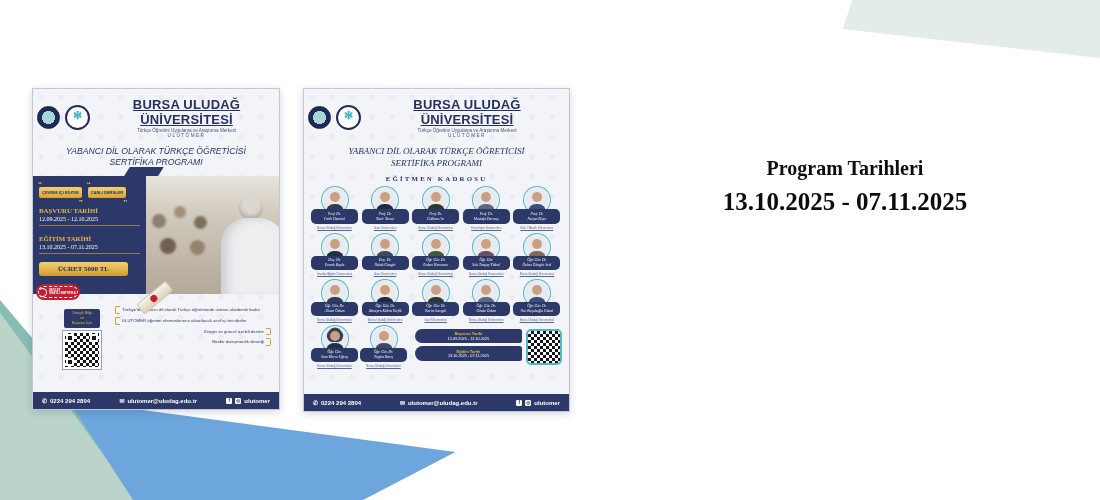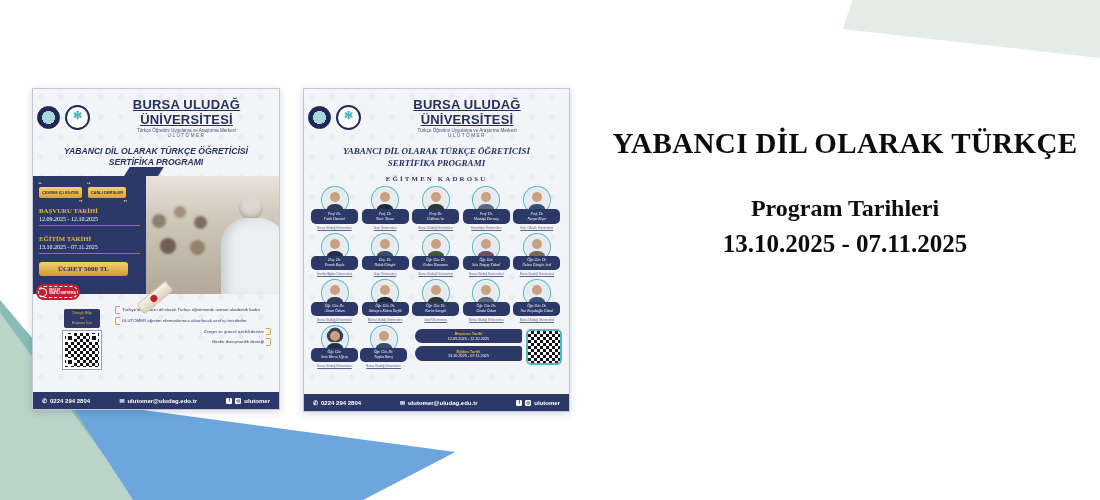--- a/index.html
+++ b/index.html
@@ -24,21 +24,21 @@
   #poster1{left:32px;width:246px;height:320px;}
   #poster2{left:303px;width:265px;height:322px;}
   .p-header{display:flex;align-items:center;justify-content:center;gap:5px;padding:8px 4px 2px;}
   .seal{width:21px;height:21px;border-radius:50%;flex:0 0 auto;}
   .seal-univ{background:radial-gradient(circle,#a9d6da 0 44%,#1e2a55 45% 100%);border:1px solid #16204a;}
   .seal-tomer{background:#fff;border:2px solid #1e2a55;color:#3fb0bf;font-size:11px;line-height:17px;text-align:center;font-weight:bold;}
   .p-univ{text-align:center;margin-left:3px;}
   .p-univ .u1{color:#24315e;font-weight:bold;font-size:13px;text-decoration:underline;letter-spacing:.2px;}
   .p-univ .u2{font-size:4.6px;color:#4a5578;margin-top:1px;}
   .p-univ .u3{font-size:4.6px;color:#4a5578;letter-spacing:1.5px;}
-  .p-title{text-align:center;color:#253264;font-weight:bold;font-style:italic;font-size:8.6px;line-height:1.3;margin-top:6px;}
+  .p-title{text-align:center;color:#253264;font-weight:normal;font-style:italic;font-size:8.6px;line-height:1.3;margin-top:6px;}
   #poster2 .p-title{font-family:"Liberation Serif",serif;font-size:9px;}
   
   .hero{position:relative;margin-top:8px;height:118px;display:flex;}
   .hero-tab{position:absolute;top:-9px;left:38%;width:34px;height:12px;background:#2c3868;transform:skewX(-32deg);}
   .hero-left{width:46%;background:#2c3868;position:relative;padding:8px 6px 0;box-sizing:border-box;}
   .badge-row{display:flex;gap:6px;margin-top:3px;}
   .badge{background:linear-gradient(#f4d06e,#d9a437);color:#223062;font-size:4px;font-weight:bold;
     padding:3px 3px;border-radius:2px;position:relative;white-space:nowrap;}
   .badge::before{content:"\201C";color:#e6b63f;position:absolute;left:-1px;top:-7px;font-size:8px;}
   .badge::after{content:"\201D";color:#e6b63f;position:absolute;right:-1px;bottom:-9px;font-size:8px;}
@@ -96,21 +96,21 @@
   .pill{background:#2c3868;border-radius:9px 3px 3px 9px;padding:2.5px 4px;text-align:center;}
   .pill .lbl{color:#e6b63f;font-size:4px;font-weight:bold;}
   .pill .val{color:#fff;font-size:3.8px;margin-top:.5px;}
   .qr2wrap{margin-top:4px;}
   .qr2{width:32px;height:32px;border:2.5px solid #53b7c3;border-radius:5px;position:relative;
     background:repeating-conic-gradient(#15151a 0% 25%, #ffffff 0% 50%) 0 0/6px 6px;}
   
   .right-panel{position:absolute;left:598px;top:124px;width:494px;z-index:2;text-align:center;
     font-family:"Liberation Serif",serif;color:#0d0d0d;}
   .r-title{font-size:29px;font-weight:bold;line-height:1.32;letter-spacing:.4px;}
-  .r-sub{font-size:24px;font-weight:bold;margin-top:33px;}
+  .r-sub{font-size:20px;font-weight:bold;margin-top:33px;}
   .r-dates{font-size:25px;font-weight:bold;margin-top:8px;}
 </style>
 </head>
 <body>
 
 <div class="shape wedge-mint"></div>
 <div class="shape tri-teal-dark"></div>
 <div class="shape tri-sage"></div>
 <div class="shape tri-blue"></div>
 
@@ -425,17 +425,16 @@
     <span class="f-item">
         <span class="sq">f</span>
         <span class="sq">◎</span>
         <span>ulutomer</span>
       </span>
   </div>
 </div>
 
 <div class="right-panel">
   <div class="r-title">
-    <div>YABANCI DİL OLARAK TÜRKÇE</div>
   </div>
   <div class="r-sub">Program Tarihleri</div>
   <div class="r-dates">13.10.2025 - 07.11.2025</div>
 </div>
 
 </body></html>

